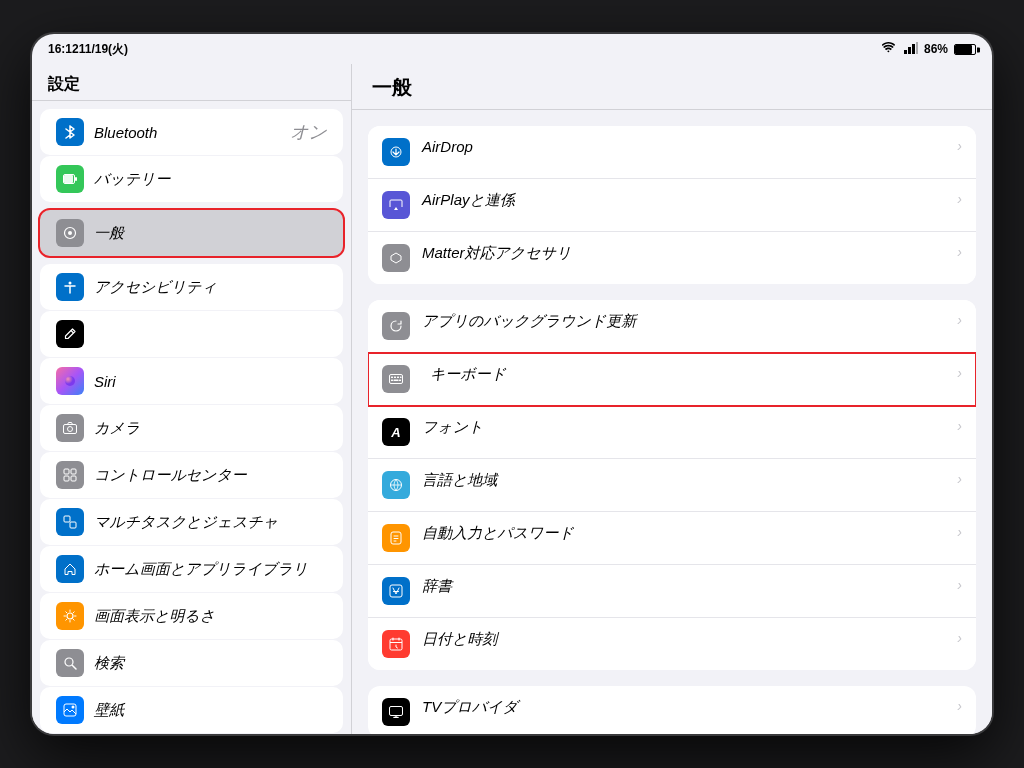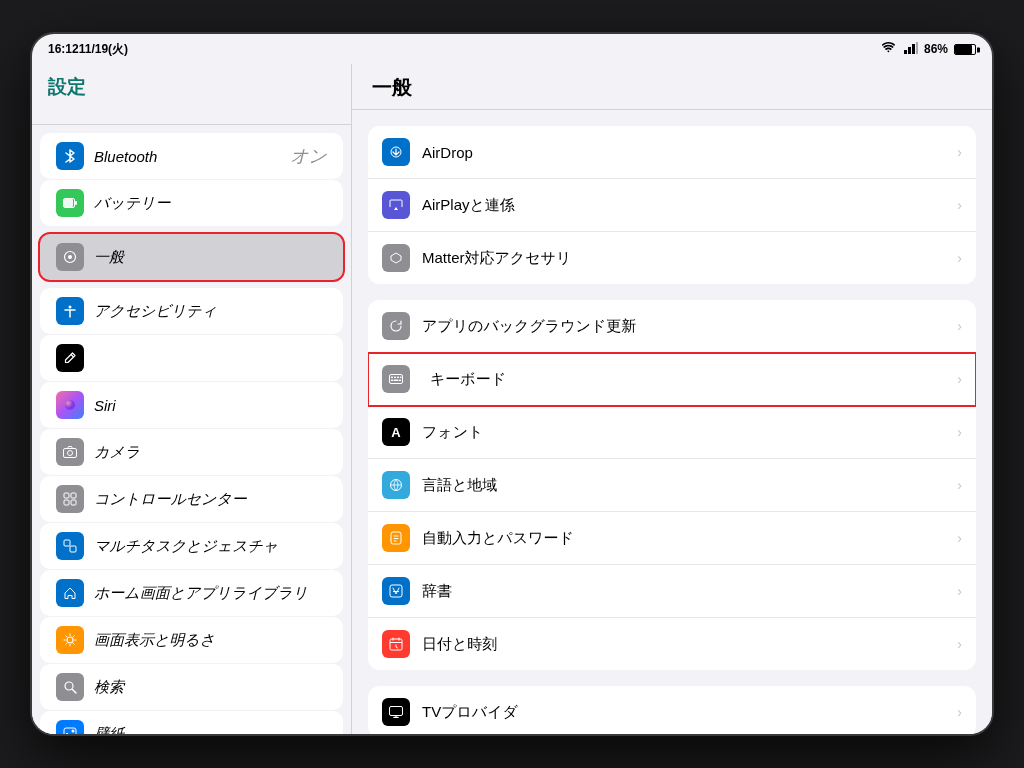--- a/index.html
+++ b/index.html
@@ -45,24 +45,24 @@
     }
     
     .sidebar {
       width: 320px;
       background: #f2f2f7;
       border-right: 1px solid #d1d1d6;
       display: flex;
       flex-direction: column;
     }
     .sidebar-header {
-      padding: 10px 16px 24px;
-      font-size: 19px;
+      padding: 10px 16px 5px;
+      font-size: 16px;
       font-weight: 700;
-      color: #0f766e;
+      color: #000000;
       background: #f2f2f7;
       border-bottom: 1px solid #d1d1d6;
     }
     .sidebar-list {
       flex: 1;
       overflow-y: auto;
       padding: 8px 0;
     }
     .sidebar-section {
       margin-bottom: 8px;
@@ -137,25 +137,26 @@
       padding: 16px 16px 0;
     }
     .right-section {
       background: #fff;
       border-radius: 12px;
       margin-bottom: 16px;
       overflow: hidden;
     }
     .right-item {
       display: flex;
-      align-items: center;
+      align-items: flex-start;
       padding: 12px 14px;
       border-bottom: 1px solid #e5e5ea;
       cursor: pointer;
       background: #fff;
+      font-style: italic;
     }
     .right-item:last-child {
       border-bottom: none;
     }
     .right-item.highlighted {
       background: #fff;
       outline: 2px solid #e8232a;
       outline-offset: -1px;
       border-radius: 0;
       gap: 8px;

